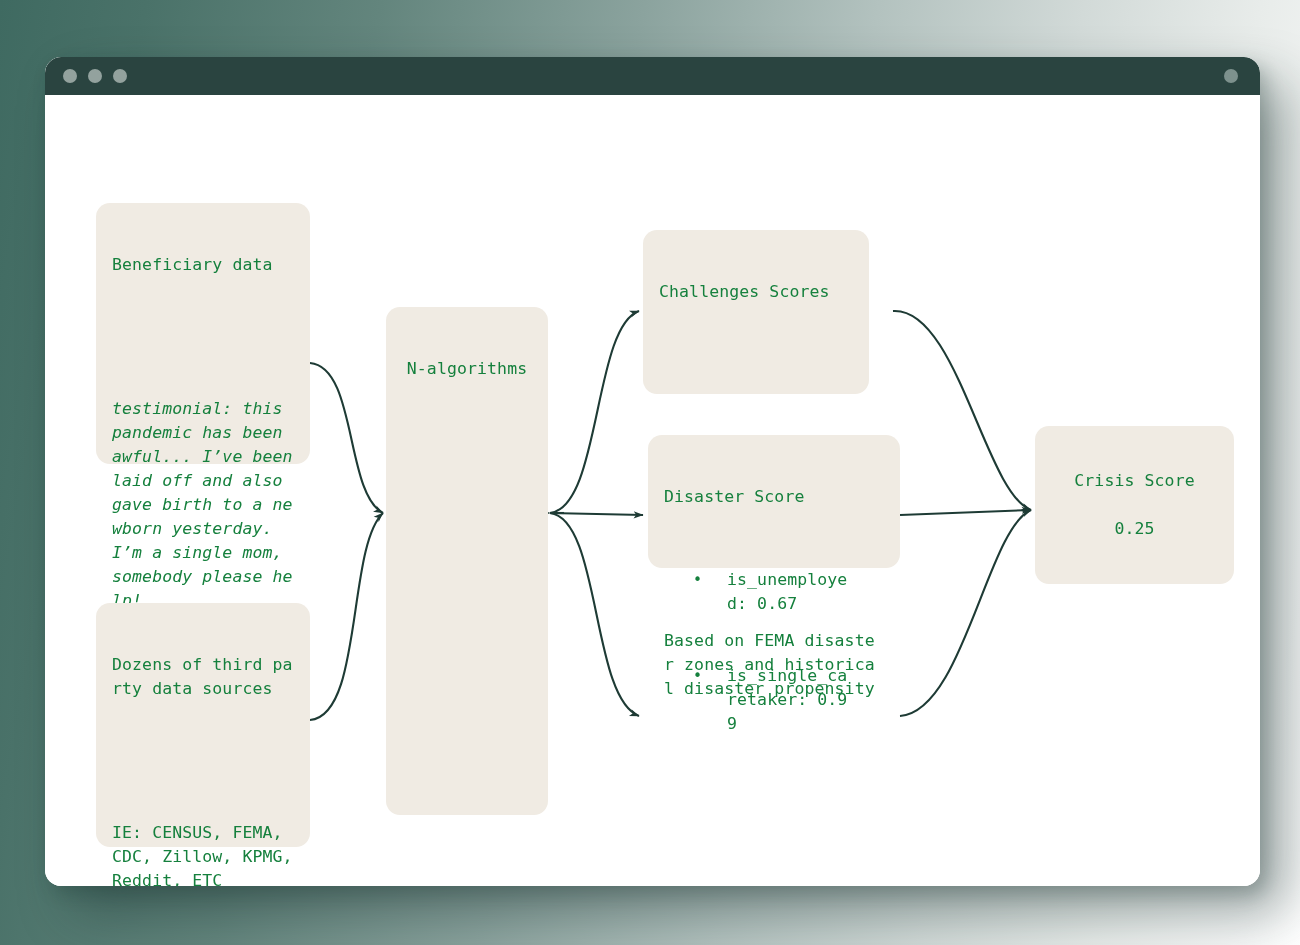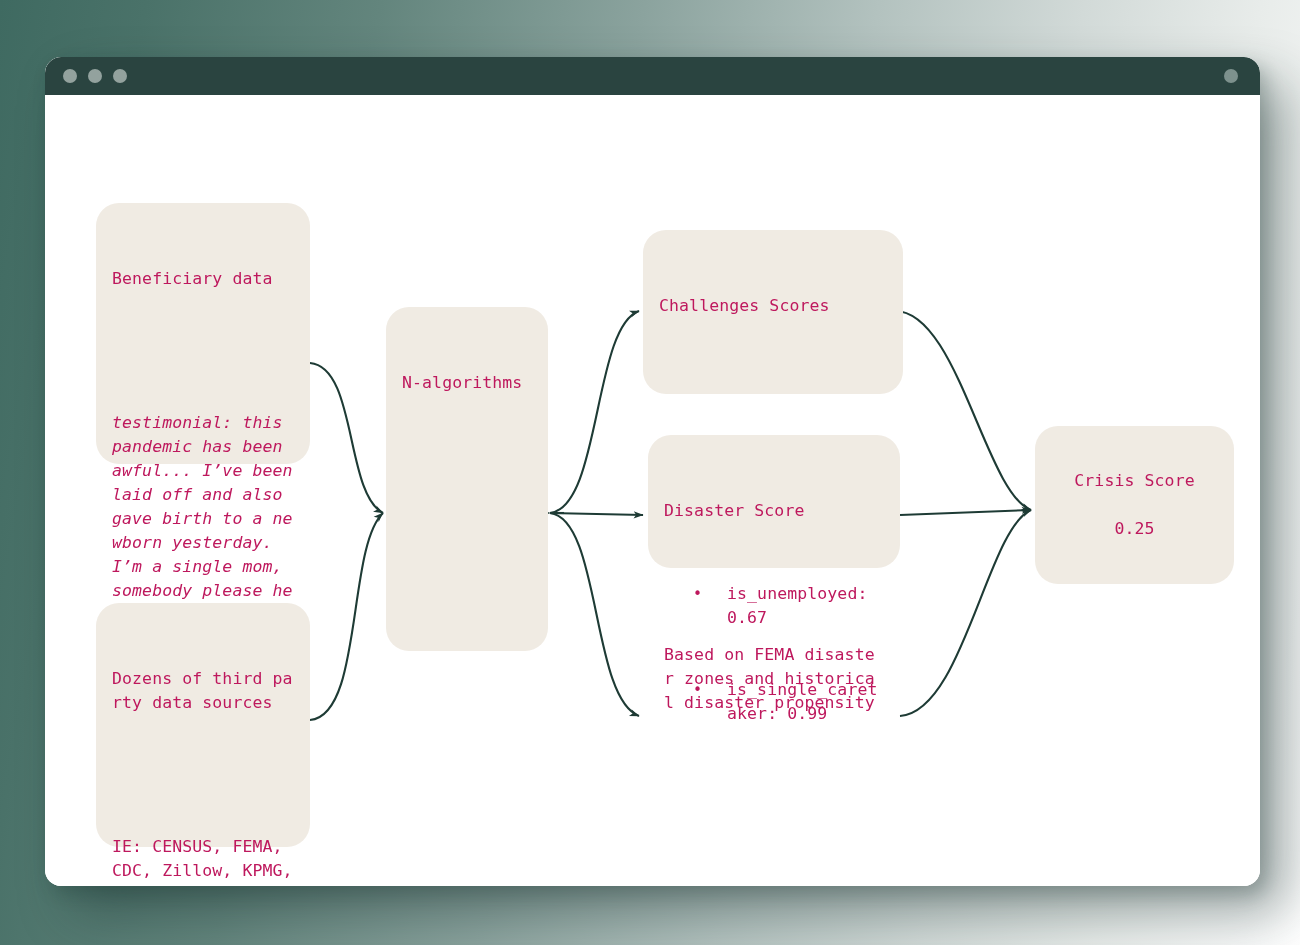--- a/index.html
+++ b/index.html
@@ -85,42 +85,42 @@
     position: absolute;
     left: 0; top: 0;
     width: 1215px;
     height: 791px;
     pointer-events: none;
   }
 
   .node {
     position: absolute;
     background: #f0ebe3;
-    border-radius: 23px;
-    color: #be185d;
+    border-radius: 14px;
+    color: #15803d;
     font-size: 16.5px;
     line-height: 24px;
     letter-spacing: 0.1px;
-    padding: 16px 16px;
+    padding: 2px 16px;
     white-space: pre-wrap;
     word-break: break-all;
     overflow-wrap: anywhere;
   }
 
   .node .title { display: block; }
   .node .gap { display: block; height: 24px; }
   .node .body { display: block; }
 
   .node.center-text { text-align: right; }
 
   
   #node-beneficiary  { left: 51px;  top: 108px; width: 214px; height: 261px; }
   #node-thirdparty   { left: 51px;  top: 508px; width: 214px; height: 244px; }
-  #node-algorithms   { left: 341px; top: 212px; width: 162px; height: 344px; }
-  #node-challenges   { left: 598px; top: 135px; width: 260px; height: 164px; }
+  #node-algorithms   { left: 341px; top: 212px; width: 162px; height: 508px; text-align: center; }
+  #node-challenges   { left: 598px; top: 135px; width: 226px; height: 164px; }
   #node-disaster     { left: 603px; top: 340px; width: 252px; height: 133px; }
   #node-geospatial   { left: 603px; top: 538px; width: 252px; height: 166px; }
   #node-crisis       { left: 990px; top: 331px; width: 199px; height: 158px;
                        display: flex; flex-direction: column;
                        align-items: center; justify-content: center; }
 
   #node-crisis .title { margin-bottom: 24px; }
 
   .bullets {
     list-style: none;

